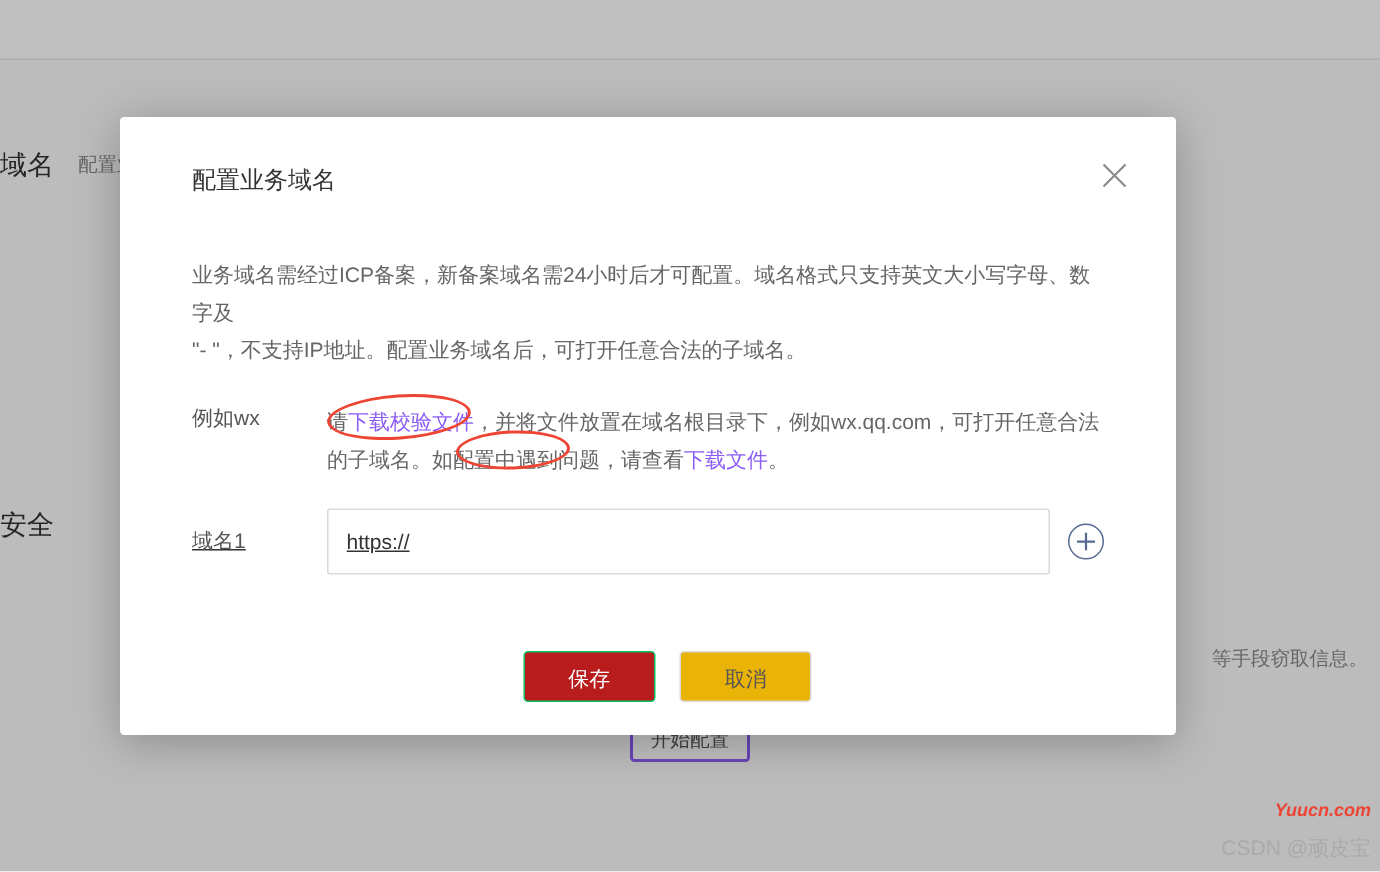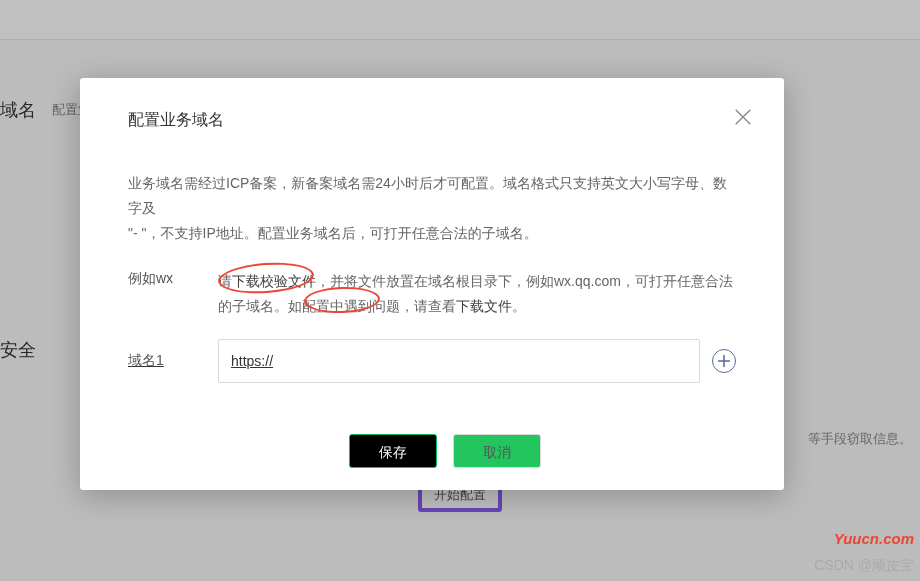--- a/index.html
+++ b/index.html
@@ -8,41 +8,41 @@
       width: 920px; height: 581px; overflow: hidden;
       background: #f5f5f5; position: relative; color: #333;
     }
     .bg { filter: brightness(0.92); position: absolute; inset: 0; background: #fafafa; }
     .bg-top { height: 40px; background: #fff; border-bottom: 1px solid #e5e5e5; }
     .bg-section { margin-top: 50px; padding: 0 0 0 0; }
     .bg-row { display:flex; align-items:center; padding: 8px 0 8px 0; font-size:15px; color:#555;}
     .bg-row .h { font-size: 18px; color:#333; width: 52px;}
     .bg-sub { font-size:13px; color:#888;}
     .bg-sec2 { margin-top: 200px; }
-    .bg-btn { display:inline-block; border:4px solid #8b5cf6; border-radius:3px; padding:4px 12px; font-size:13px; color:#555; background:#fff;}
+    .bg-btn { display:inline-block; border:2px solid #8b5cf6; border-radius:3px; padding:4px 12px; font-size:13px; color:#555; background:#fff;}
     .bg-note { font-size:13px; color:#888; text-align:right; padding-right:8px; margin-top:60px;}
 
     .overlay { position:absolute; inset:0; background: rgba(0,0,0,0.18); }
 
     .modal {
       position: absolute; left: 80px; top: 78px; width: 704px; height: 412px;
       background: #fff; border-radius: 3px; box-shadow: 0 5px 30px rgba(0,0,0,0.25);
       padding: 32px 48px 0 48px;
     }
     .modal-title { font-size: 16px; color: #333; }
     .close-icon { position:absolute; top: 28px; right: 30px; cursor:pointer; color:#999; }
     .close-icon svg { width: 22px; height: 22px; stroke: #888; stroke-width: 1.5; }
 
     .notice { margin-top: 40px; font-size: 14px; color: #666; line-height: 1.8; }
 
     .row { display:flex; margin-top: 22px; font-size:14px; }
     .row-label { width: 90px; color:#555; flex-shrink:0; padding-top:1px;}
     .row-body { flex:1; color:#666; line-height: 1.8; position:relative; }
 
-    .link { color: #404040; }
+    .link { color: #8b5cf6; }
     .circle-red {
       position:absolute; border: 2px solid #e43; border-radius: 50%;
       pointer-events:none;
     }
     .c1 { left: 90px; top: -6px; width: 96px; height: 30px; transform: rotate(-4deg); }
     .c2 { left: 176px; top: 18px; width: 76px; height: 26px; transform: rotate(-2deg); }
 
     .input-row { display:flex; align-items:center; margin-top: 20px; text-decoration: underline; }
     .domain-input {
       flex:1; height: 44px; border:1px solid #d9d9d9; border-radius:2px;
@@ -51,24 +51,24 @@
     .add-btn {
       width: 24px; height:24px; margin-left: 12px; border:1.5px solid #576B95;
       border-radius:50%; display:flex; align-items:center; justify-content:center;
       cursor:pointer; color:#576B95;
     }
     .add-btn svg { width:12px; height:12px; }
 
     .footer { position:absolute; bottom: 22px; left:0; right:0; text-align:center; }
     .btn { display:inline-block; min-width: 88px; height:34px; line-height:34px;
            font-size:14px; border-radius:3px; cursor:pointer; margin: 0 6px; text-align:center;}
-    .btn-primary { background:#000000; color:#fff; border:1px solid #07C160;margin-left:32px;}
-    .btn-default { background:#22c55e; color:#555; border:1px solid #d9d9d9;}
+    .btn-primary { background:#b91c1c; color:#fff; border:1px solid #07C160;margin-left:32px;}
+    .btn-default { background:#eab308; color:#555; border:1px solid #d9d9d9;}
 
-    .wm1 { position:absolute; right: 6px; bottom: 34px; font-size:15px; color:#e43; font-style:italic; font-weight:600; }
+    .wm1 { position:absolute; right: 6px; bottom: 34px; font-size:12px; color:#e43; font-style:italic; font-weight:600; }
     .wm2 { position:absolute; right: 6px; bottom: 6px; font-size:14px; color:#aaa; }
   </style>
 </head>
 <body>
 
 <div class="bg">
   <div class="bg-top"></div>
   <div class="bg-section">
     <div class="bg-row">
       <span class="h">域名</span>

